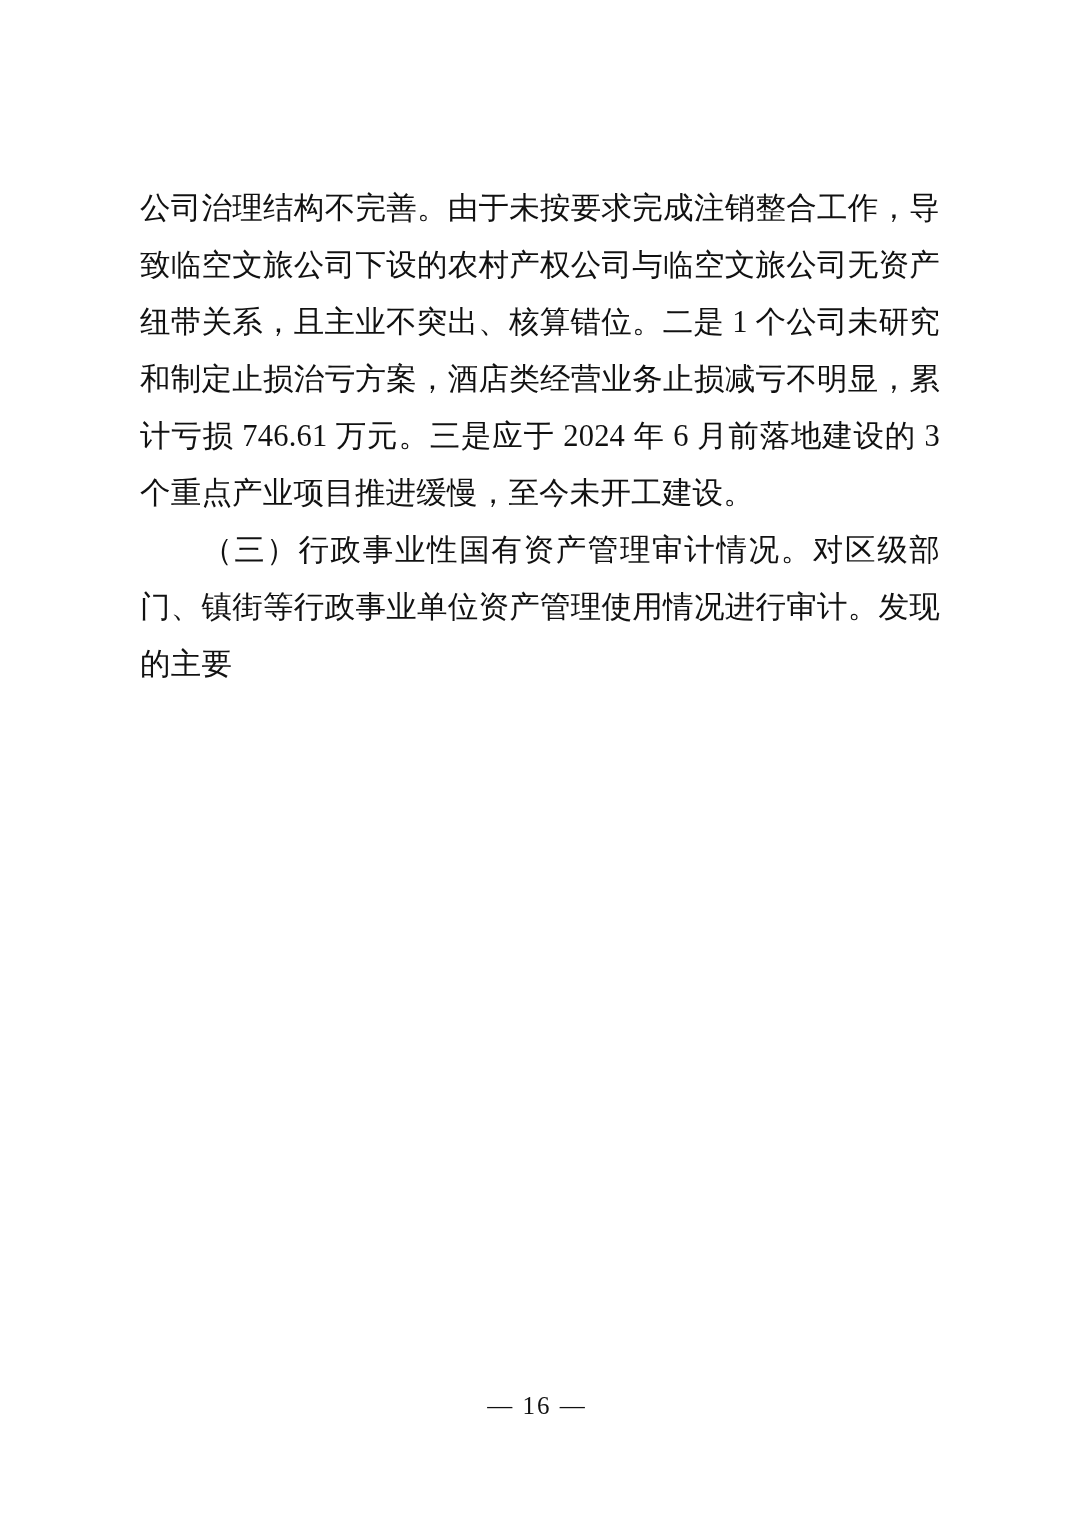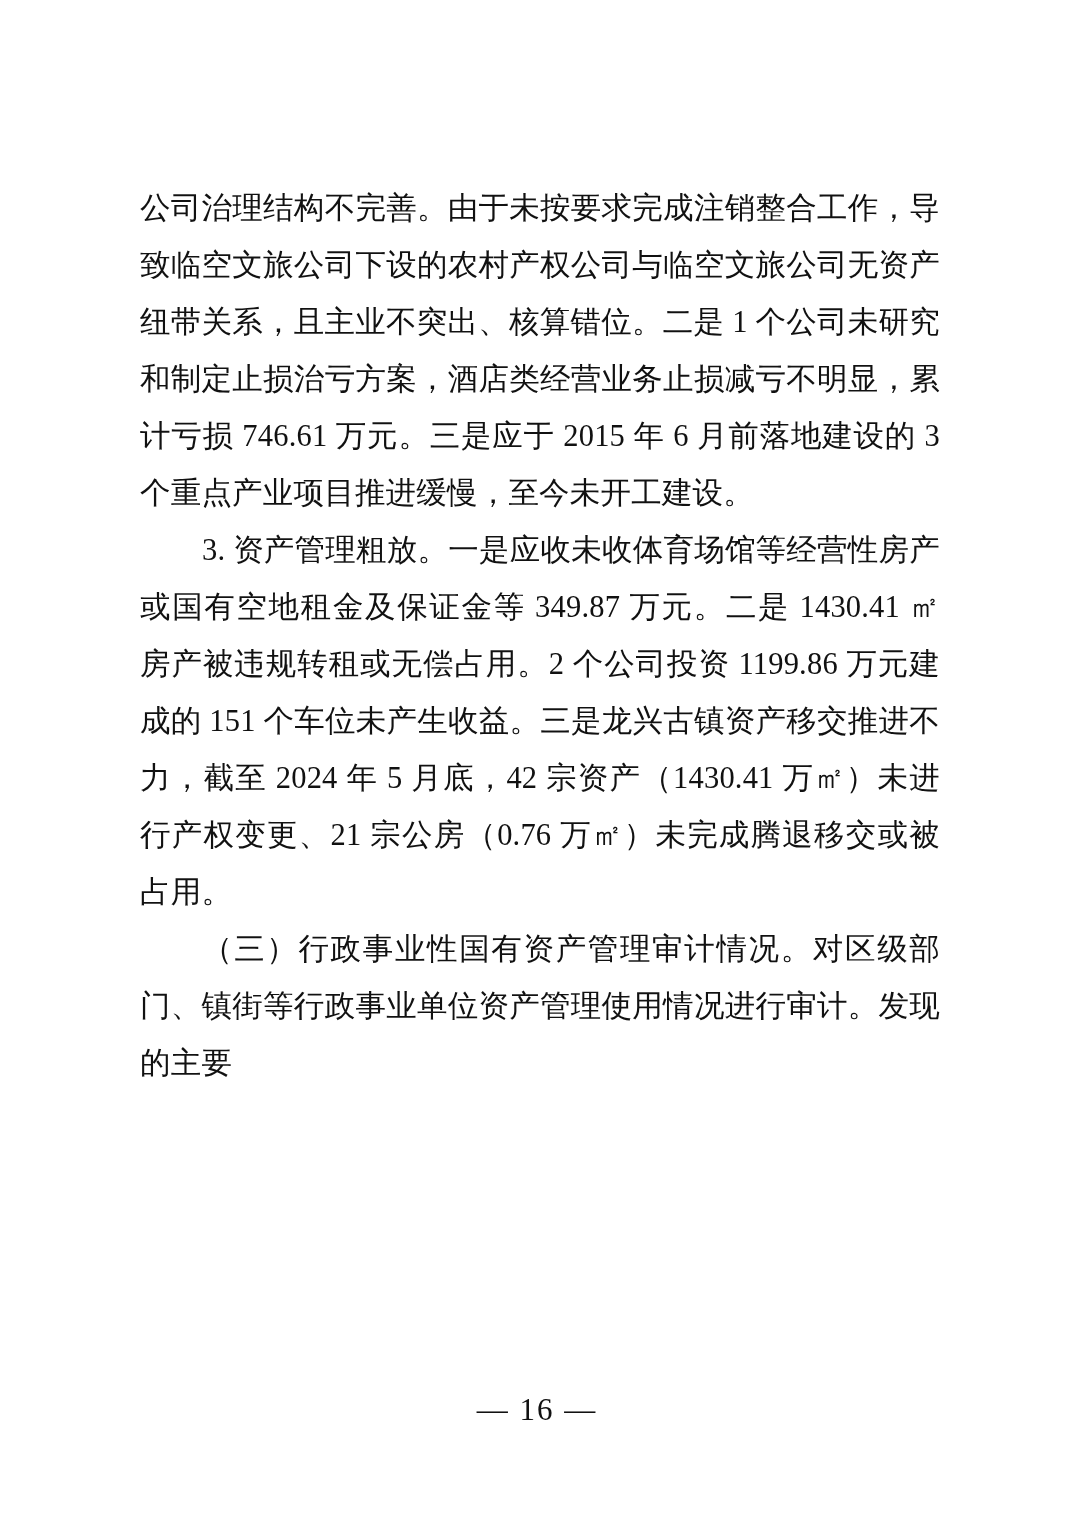--- a/index.html
+++ b/index.html
@@ -35,28 +35,27 @@
   .para.indent {
     text-indent: 62px;
   }
   .footer {
     position: absolute;
     left: 0;
     right: 0;
     top: 1392px;
     text-align: center;
     font-family: "Liberation Serif", "DejaVu Serif", serif;
-    font-size: 31px;
+    font-size: 25px;
     color: #111111;
     letter-spacing: 2px;
   }
 </style>
 </head>
 <body>
 
 <div class="page">
   <div class="content">
-    <p class="para">公司治理结构不完善。由于未按要求完成注销整合工作，导致临空文旅公司下设的农村产权公司与临空文旅公司无资产纽带关系，且主业不突出、核算错位。二是 1 个公司未研究和制定止损治亏方案，酒店类经营业务止损减亏不明显，累计亏损 746.61 万元。三是应于 2015 年 6 月前落地建设的 3 个重点产业项目推进缓慢，至今未开工建设。</p>
-    <p class="para indent">3. 资产管理粗放。一是应收未收体育场馆等经营性房产或国有空地租金及保证金等 349.87 万元。二是 1430.41 ㎡ 房产被违规转租或无偿占用。2 个公司投资 1199.86 万元建成的 151 个车位未产生收益。三是龙兴古镇资产移交推进不力，截至 2024 年 5 月底，42 宗资产（1430.41 万㎡）未进行产权变更、21 宗公房（0.76 万㎡）未完成腾退移交或被占用。</p>
+    <p class="para">公司治理结构不完善。由于未按要求完成注销整合工作，导致临空文旅公司下设的农村产权公司与临空文旅公司无资产纽带关系，且主业不突出、核算错位。二是 1 个公司未研究和制定止损治亏方案，酒店类经营业务止损减亏不明显，累计亏损 746.61 万元。三是应于 2024 年 6 月前落地建设的 3 个重点产业项目推进缓慢，至今未开工建设。</p>
     <p class="para indent">（三）行政事业性国有资产管理审计情况。对区级部门、镇街等行政事业单位资产管理使用情况进行审计。发现的主要</p>
   </div>
   <div class="footer">— 16 —</div>
 </div>
 
 </body></html>

